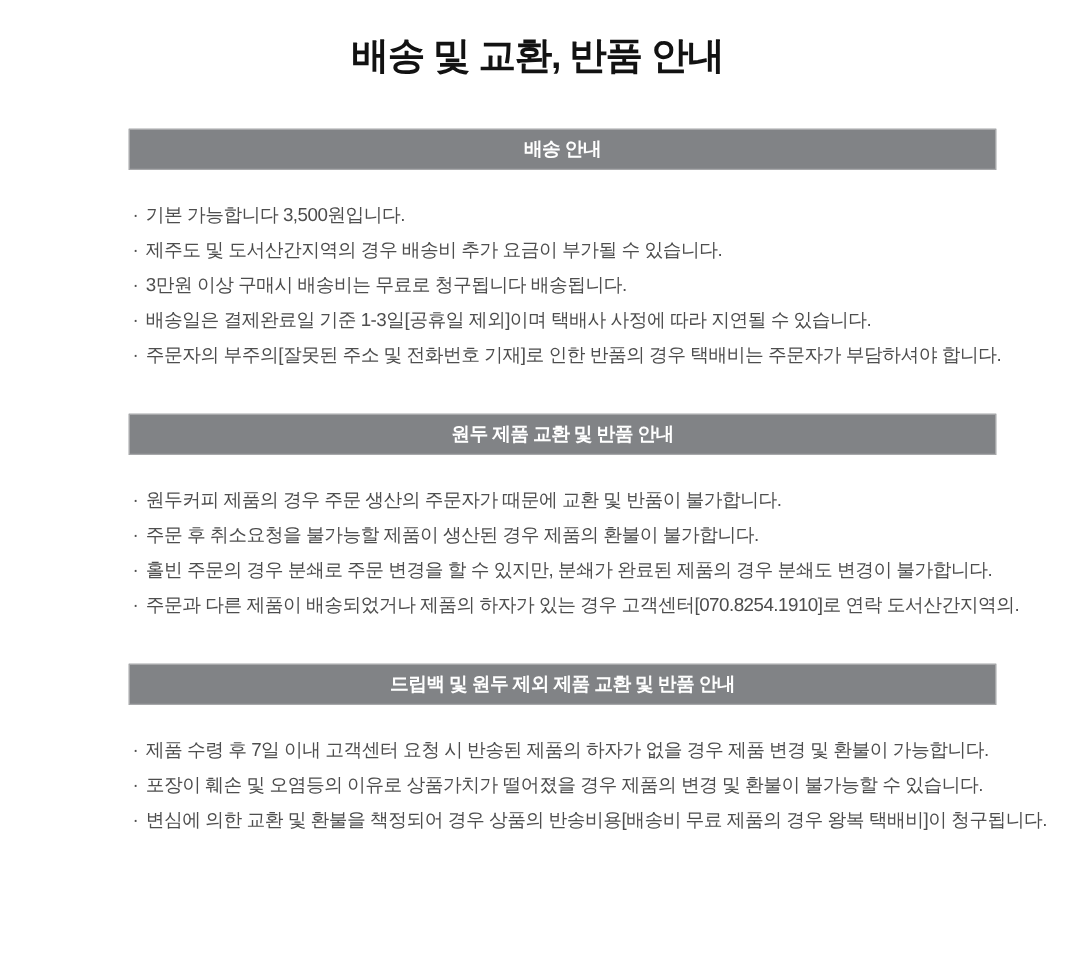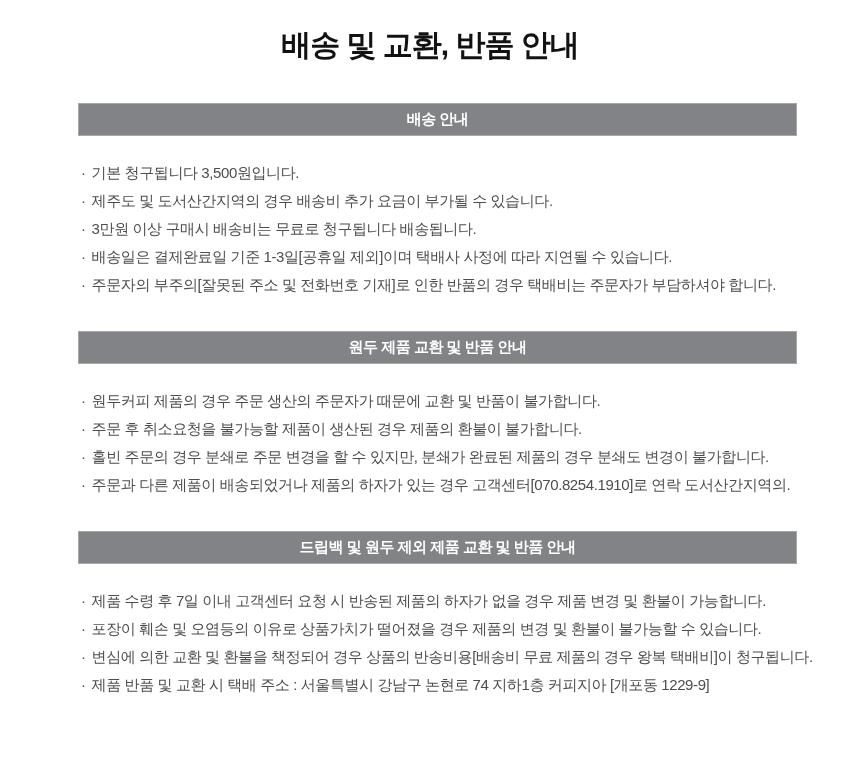--- a/index.html
+++ b/index.html
@@ -22,21 +22,21 @@
     font-size: 30px;
     line-height: 37px;
     font-weight: 800;
     color: #121212;
     letter-spacing: -1px;
   }
   .content {
     width: 719px;
     margin-left: 78px;
   }
-  .section { margin-top: 0; }
+  .section { margin-top: 0; margin-left: 25px; }
   .section-header {
     margin-top: 40px;
     height: 31px;
     background: #818386;
     border: 1px solid #a7a8aa;
     color: #ffffff;
     font-size: 15px;
     font-weight: 700;
     letter-spacing: -0.5px;
     display: flex;
@@ -66,21 +66,21 @@
 <body>
 
 <div class="page">
   <h1 class="page-title">배송 및 교환, 반품 안내</h1>
 
   <div class="content">
 
     <section class="section">
       <div class="section-header">배송 안내</div>
       <ul class="section-list">
-        <li><span class="dot">·</span><span>기본 청구됩니다 3,500원입니다.</span></li>
+        <li><span class="dot">·</span><span>기본 가능합니다 3,500원입니다.</span></li>
         <li><span class="dot">·</span><span>제주도 및 도서산간지역의 경우 배송비 추가 요금이 부가될 수 있습니다.</span></li>
         <li><span class="dot">·</span><span>3만원 이상 구매시 배송비는 무료로 청구됩니다 배송됩니다.</span></li>
         <li><span class="dot">·</span><span>배송일은 결제완료일 기준 1-3일[공휴일 제외]이며 택배사 사정에 따라 지연될 수 있습니다.</span></li>
         <li><span class="dot">·</span><span>주문자의 부주의[잘못된 주소 및 전화번호 기재]로 인한 반품의 경우 택배비는 주문자가 부담하셔야 합니다.</span></li>
       </ul>
     </section>
 
     <section class="section">
       <div class="section-header">원두 제품 교환 및 반품 안내</div>
       <ul class="section-list">
@@ -90,18 +90,17 @@
         <li><span class="dot">·</span><span>주문과 다른 제품이 배송되었거나 제품의 하자가 있는 경우 고객센터[070.8254.1910]로 연락 도서산간지역의.</span></li>
       </ul>
     </section>
 
     <section class="section">
       <div class="section-header">드립백 및 원두 제외 제품 교환 및 반품 안내</div>
       <ul class="section-list">
         <li><span class="dot">·</span><span>제품 수령 후 7일 이내 고객센터 요청 시 반송된 제품의 하자가 없을 경우 제품 변경 및 환불이 가능합니다.</span></li>
         <li><span class="dot">·</span><span>포장이 훼손 및 오염등의 이유로 상품가치가 떨어졌을 경우 제품의 변경 및 환불이 불가능할 수 있습니다.</span></li>
         <li><span class="dot">·</span><span>변심에 의한 교환 및 환불을 책정되어 경우 상품의 반송비용[배송비 무료 제품의 경우 왕복 택배비]이 청구됩니다.</span></li>
-        <li><span class="dot">·</span><span>제품 반품 및 교환 시 택배 주소 : 서울특별시 강남구 논현로 74 지하1층 커피지아 [개포동 1229-9]</span></li>
       </ul>
     </section>
 
   </div>
 </div>
 
 </body></html>

